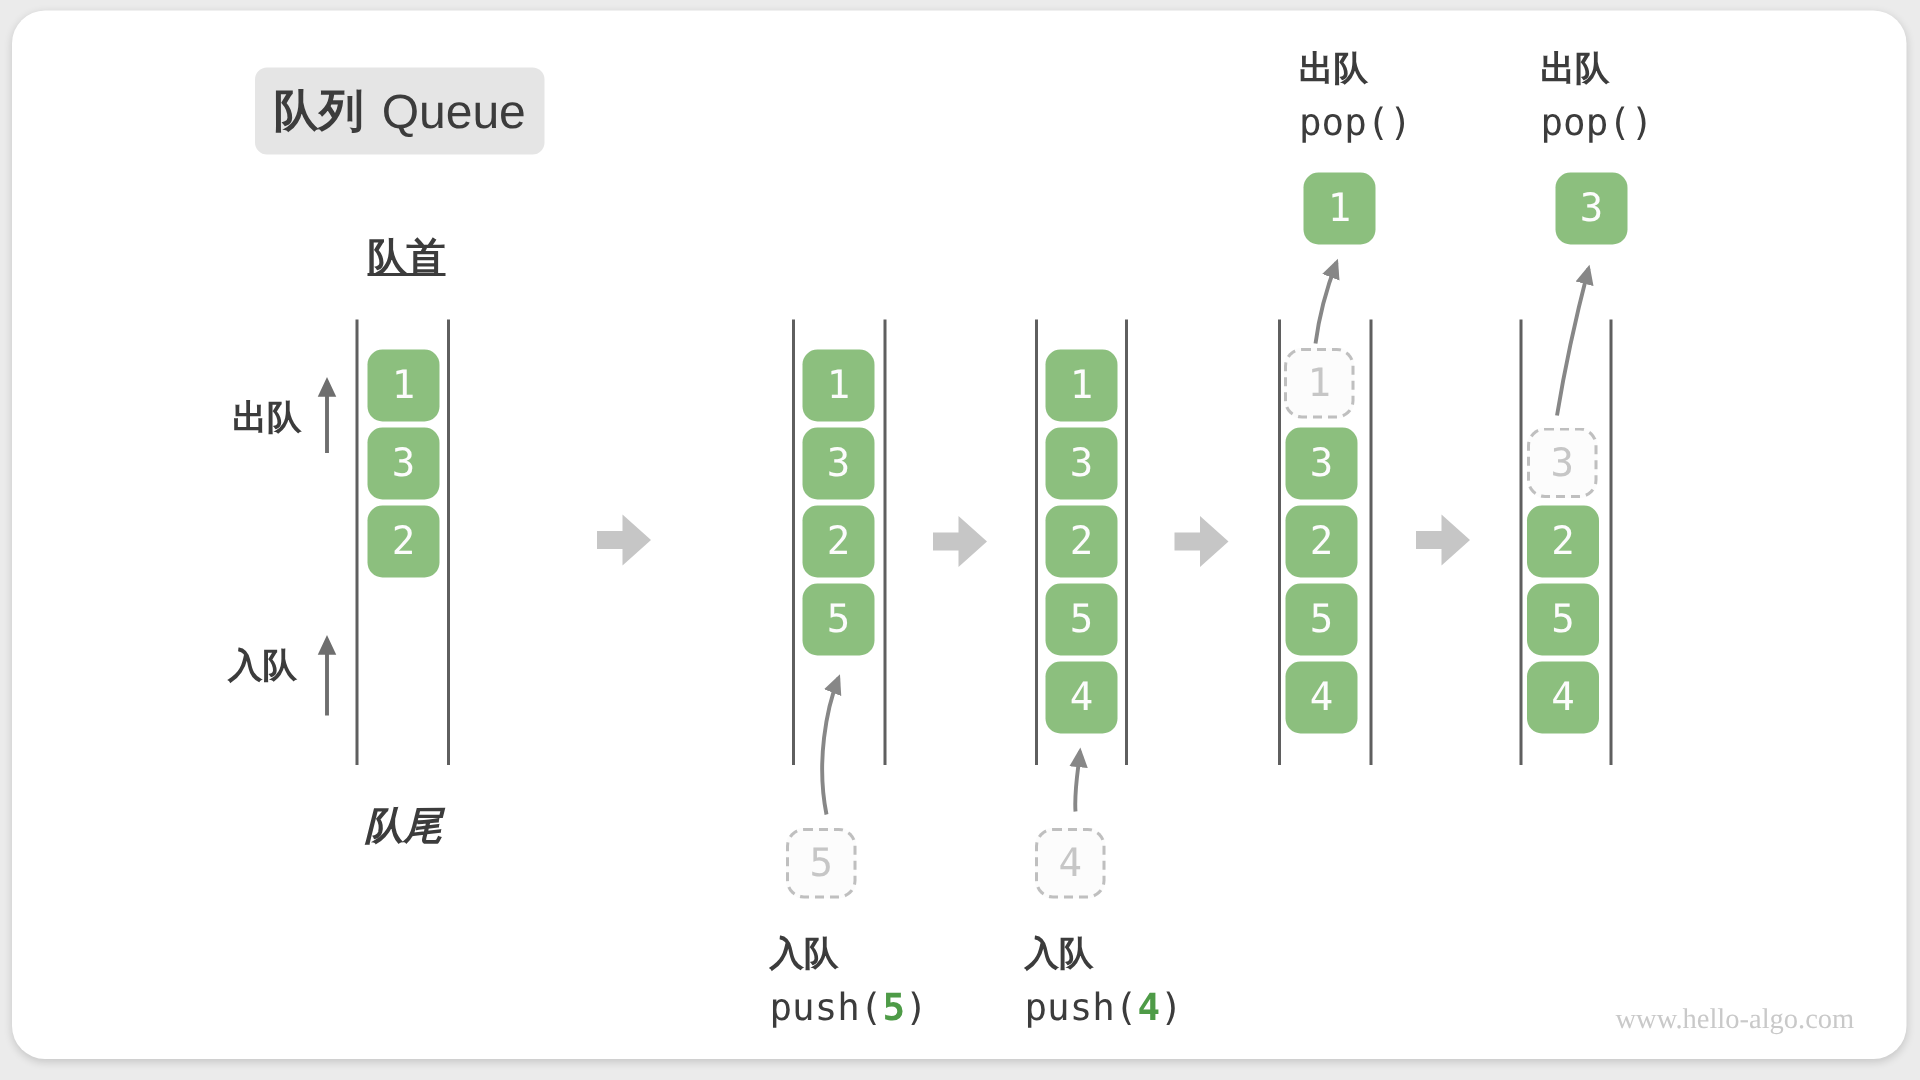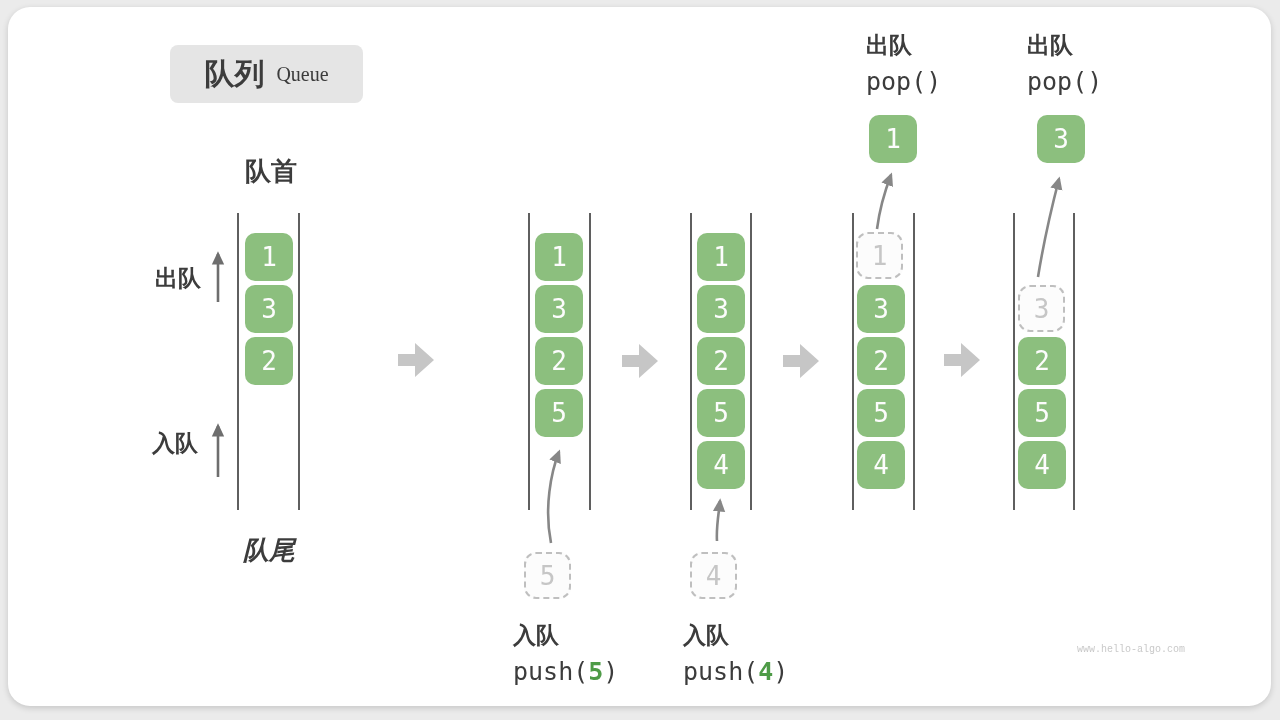--- a/index.html
+++ b/index.html
@@ -19,21 +19,21 @@
   .sidearrow { stroke: var(--side-arrow, #6e6e6e); stroke-width: 2.6; fill: none; }
   #mk-curve path { fill: var(--curve-arrow, #878787); }
   #mk-side path { fill: var(--side-arrow, #6e6e6e); }
 
   .badge {
     position: absolute; left: 170px; top: 45px; width: 193px; height: 58px;
     background: var(--badge-bg, #e5e5e5); border-radius: 8px;
     display: flex; align-items: center; justify-content: center; gap: 12px;
   }
   .badge-zh { font-weight: 700; font-size: 30px; color: var(--text-dark, #3c3c3c); }
-  .badge-en { font-family: Liberation Serif, serif; font-size: 20px; color: var(--text-dark, #3c3c3c); }
+  .badge-en { font-family: Liberation Sans, sans-serif; font-size: 32px; color: var(--text-dark, #3c3c3c); }
 
   .lbl { position: absolute; color: var(--text-dark, #3c3c3c); font-weight: 700; white-space: nowrap; }
   .lbl.big { font-size: 26px; }
   .lbl.side { font-size: 23px; }
 
   .qline {
     position: absolute; top: 213px; height: 297px; width: 1.6px;
     background: var(--column-line, #5f5f5f);
   }
 
@@ -51,22 +51,22 @@
 
   .op { position: absolute; white-space: nowrap; }
   .op-zh { font-size: 23px; font-weight: 700; color: var(--text-dark, #3c3c3c); line-height: 1.2; }
   .op-fn {
     margin-top: 7px; font-family: "DejaVu Sans Mono", monospace;
     font-size: 25px; color: var(--text-dark, #3c3c3c); line-height: 1.2;
   }
   .op-fn .arg { color: var(--accent-green, #4e9b47); font-weight: 700; }
 
   .watermark {
-    position: absolute; left: 1077px; top: 644px;
-    font-family: Liberation Mono, monospace; font-size: 10px;
+    position: absolute; left: 1077px; top: 669px;
+    font-family: Liberation Serif, serif; font-size: 19px;
     color: var(--watermark-grey, #c9c9c9);
   }
 </style>
 </head>
 <body>
 
 <div id="canvas">
   <div class="card"></div>
 
   <svg class="overlay" viewBox="0 0 1280 720">
@@ -91,21 +91,21 @@
     <path class="curve" marker-end="url(#mk-curve)" d="M717,541 C716,527 719,512 720,501"></path>
     <path class="curve" marker-end="url(#mk-curve)" d="M877,229 C880,206 886,188 891,175"></path>
     <path class="curve" marker-end="url(#mk-curve)" d="M1038,277 C1044,240 1052,206 1059,179"></path>
   </svg>
 
   <div class="badge">
     <span class="badge-zh">队列</span>
     <span class="badge-en">Queue</span>
   </div>
 
-  <div class="lbl big" style="left:245px; top:154px;">队首</div>
+  <div class="lbl big" style="left:245px; top:154px;text-decoration:underline;">队首</div>
   <div class="lbl big" style="left:243px; top:533px;font-style:italic;">队尾</div>
   <div class="lbl side" style="left:155px; top:263px;">出队</div>
   <div class="lbl side" style="left:152px; top:428px;">入队</div>
 
   <div class="qline" style="left:237px;"></div>
   <div class="qline" style="left:298px;"></div>
   <div class="qline" style="left:528px;"></div>
   <div class="qline" style="left:589px;"></div>
   <div class="qline" style="left:690px;"></div>
   <div class="qline" style="left:750px;"></div>

